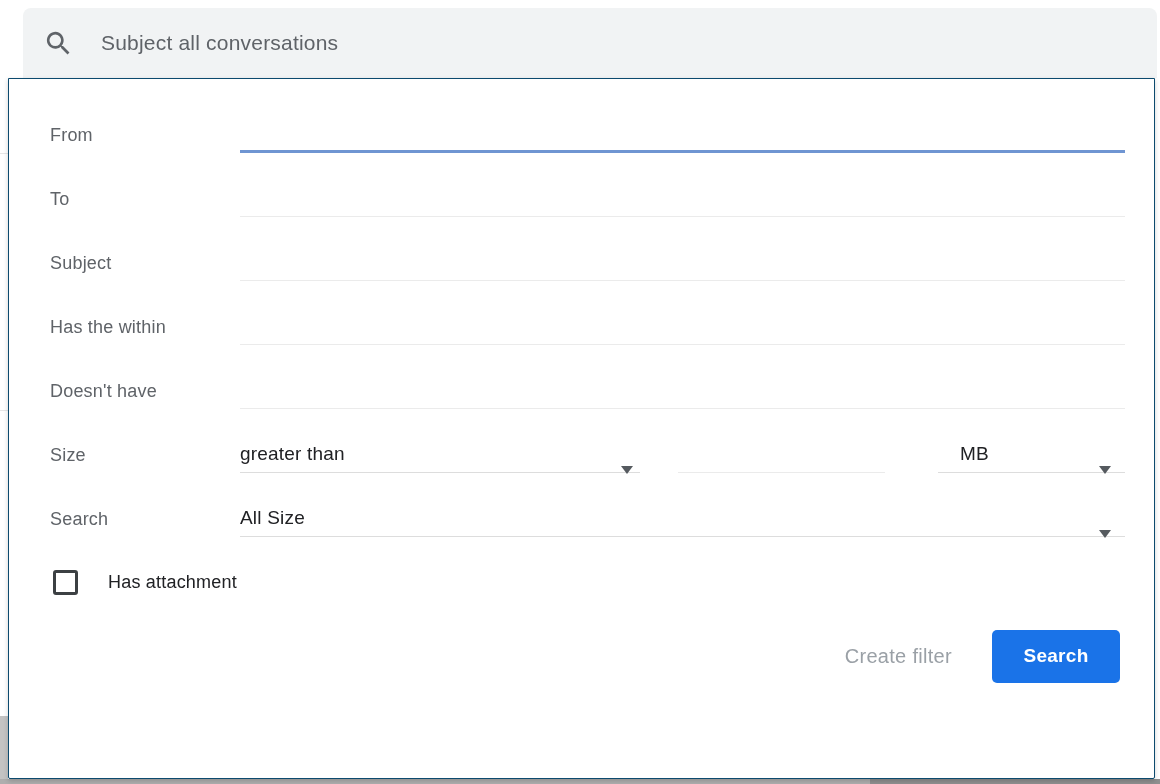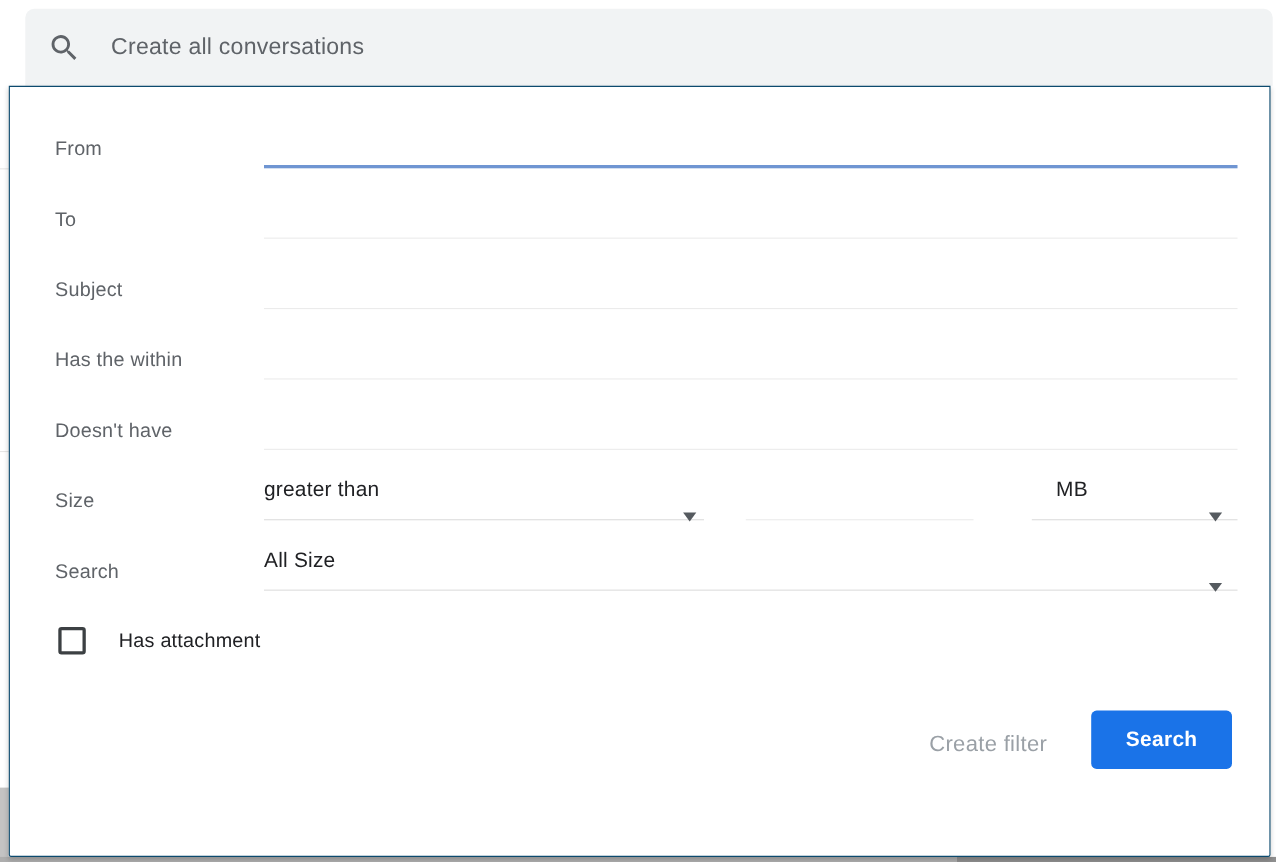--- a/index.html
+++ b/index.html
@@ -50,21 +50,21 @@
     font-family:"Liberation Sans",sans-serif;font-size:19px;color:#202124;
     box-sizing:border-box;padding:0 0 6px 0;
   }
   .text-field.focused input{border-bottom:3px solid #6f95d2;}
 
   
   .select-field{position:relative;height:64px;}
   .select-inner{
     position:absolute;left:0;right:0;bottom:14px;height:38px;
     border-bottom:1px solid #dddddd;
-    display:flex;align-items:flex-start;padding-bottom:0;box-sizing:border-box;
+    display:flex;align-items:center;padding-bottom:0;box-sizing:border-box;
     cursor:pointer;
   }
   .select-inner .sel-text{font-size:19px;color:#202124;letter-spacing:.2px;}
   .arrow{
     position:absolute;bottom:13px;width:0;height:0;
     border-left:6.5px solid transparent;border-right:6.5px solid transparent;
     border-top:8px solid #555a5f;
   }
   .arrow.near{right:7px;}
   .arrow.far{right:14px;}
@@ -80,21 +80,21 @@
 
   
   .check-row{display:flex;align-items:center;height:62px;margin-top:0;}
   .checkbox{
     margin-left:3px;width:19px;height:19px;border:3px solid #3c4043;border-radius:3px;
     background:#fff;cursor:pointer;flex:0 0 auto;
   }
   .check-row .check-label{margin-left:30px;font-size:18px;color:#202124;letter-spacing:.2px;}
 
   
-  .footer{display:flex;align-items:flex-end;justify-content:flex-end;height:86px;padding-right:5px;}
+  .footer{display:flex;align-items:center;justify-content:flex-end;height:86px;padding-right:5px;}
   .btn-create{
     background:none;border:none;font-family:"Liberation Sans",sans-serif;
     font-size:20px;color:#9aa0a6;letter-spacing:.3px;cursor:default;padding:10px 14px;
   }
   .btn-search{
     margin-left:26px;width:128px;height:53px;border:none;border-radius:5px;
     background:#1a73e8;color:#ffffff;font-family:"Liberation Sans",sans-serif;
     font-size:19px;font-weight:bold;letter-spacing:.3px;cursor:pointer;
   }
 </style>
@@ -106,21 +106,21 @@
 <div class="bg-block-left"></div>
 <div class="bg-strip-bottom-left"></div>
 <div class="bg-strip-bottom-right"></div>
 
 <div class="search-bar">
   <span class="icon-wrap">
     <svg width="31" height="31" viewBox="0 0 24 24">
       <path fill="#5f6368" d="M15.5 14h-.79l-.28-.27a6.5 6.5 0 1 0-.7.7l.27.28v.79l5 4.99L20.49 19l-4.99-5zm-6 0A4.5 4.5 0 1 1 14 9.5 4.5 4.5 0 0 1 9.5 14z"></path>
     </svg>
   </span>
-  <span class="placeholder">Create all conversations</span>
+  <span class="placeholder">Subject all conversations</span>
 </div>
 
 <div class="panel">
 
   <div class="row">
     <span class="label">From</span>
     <div class="fields">
         <div class="text-field focused">
       <input type="text" value="" style="">
     </div>

